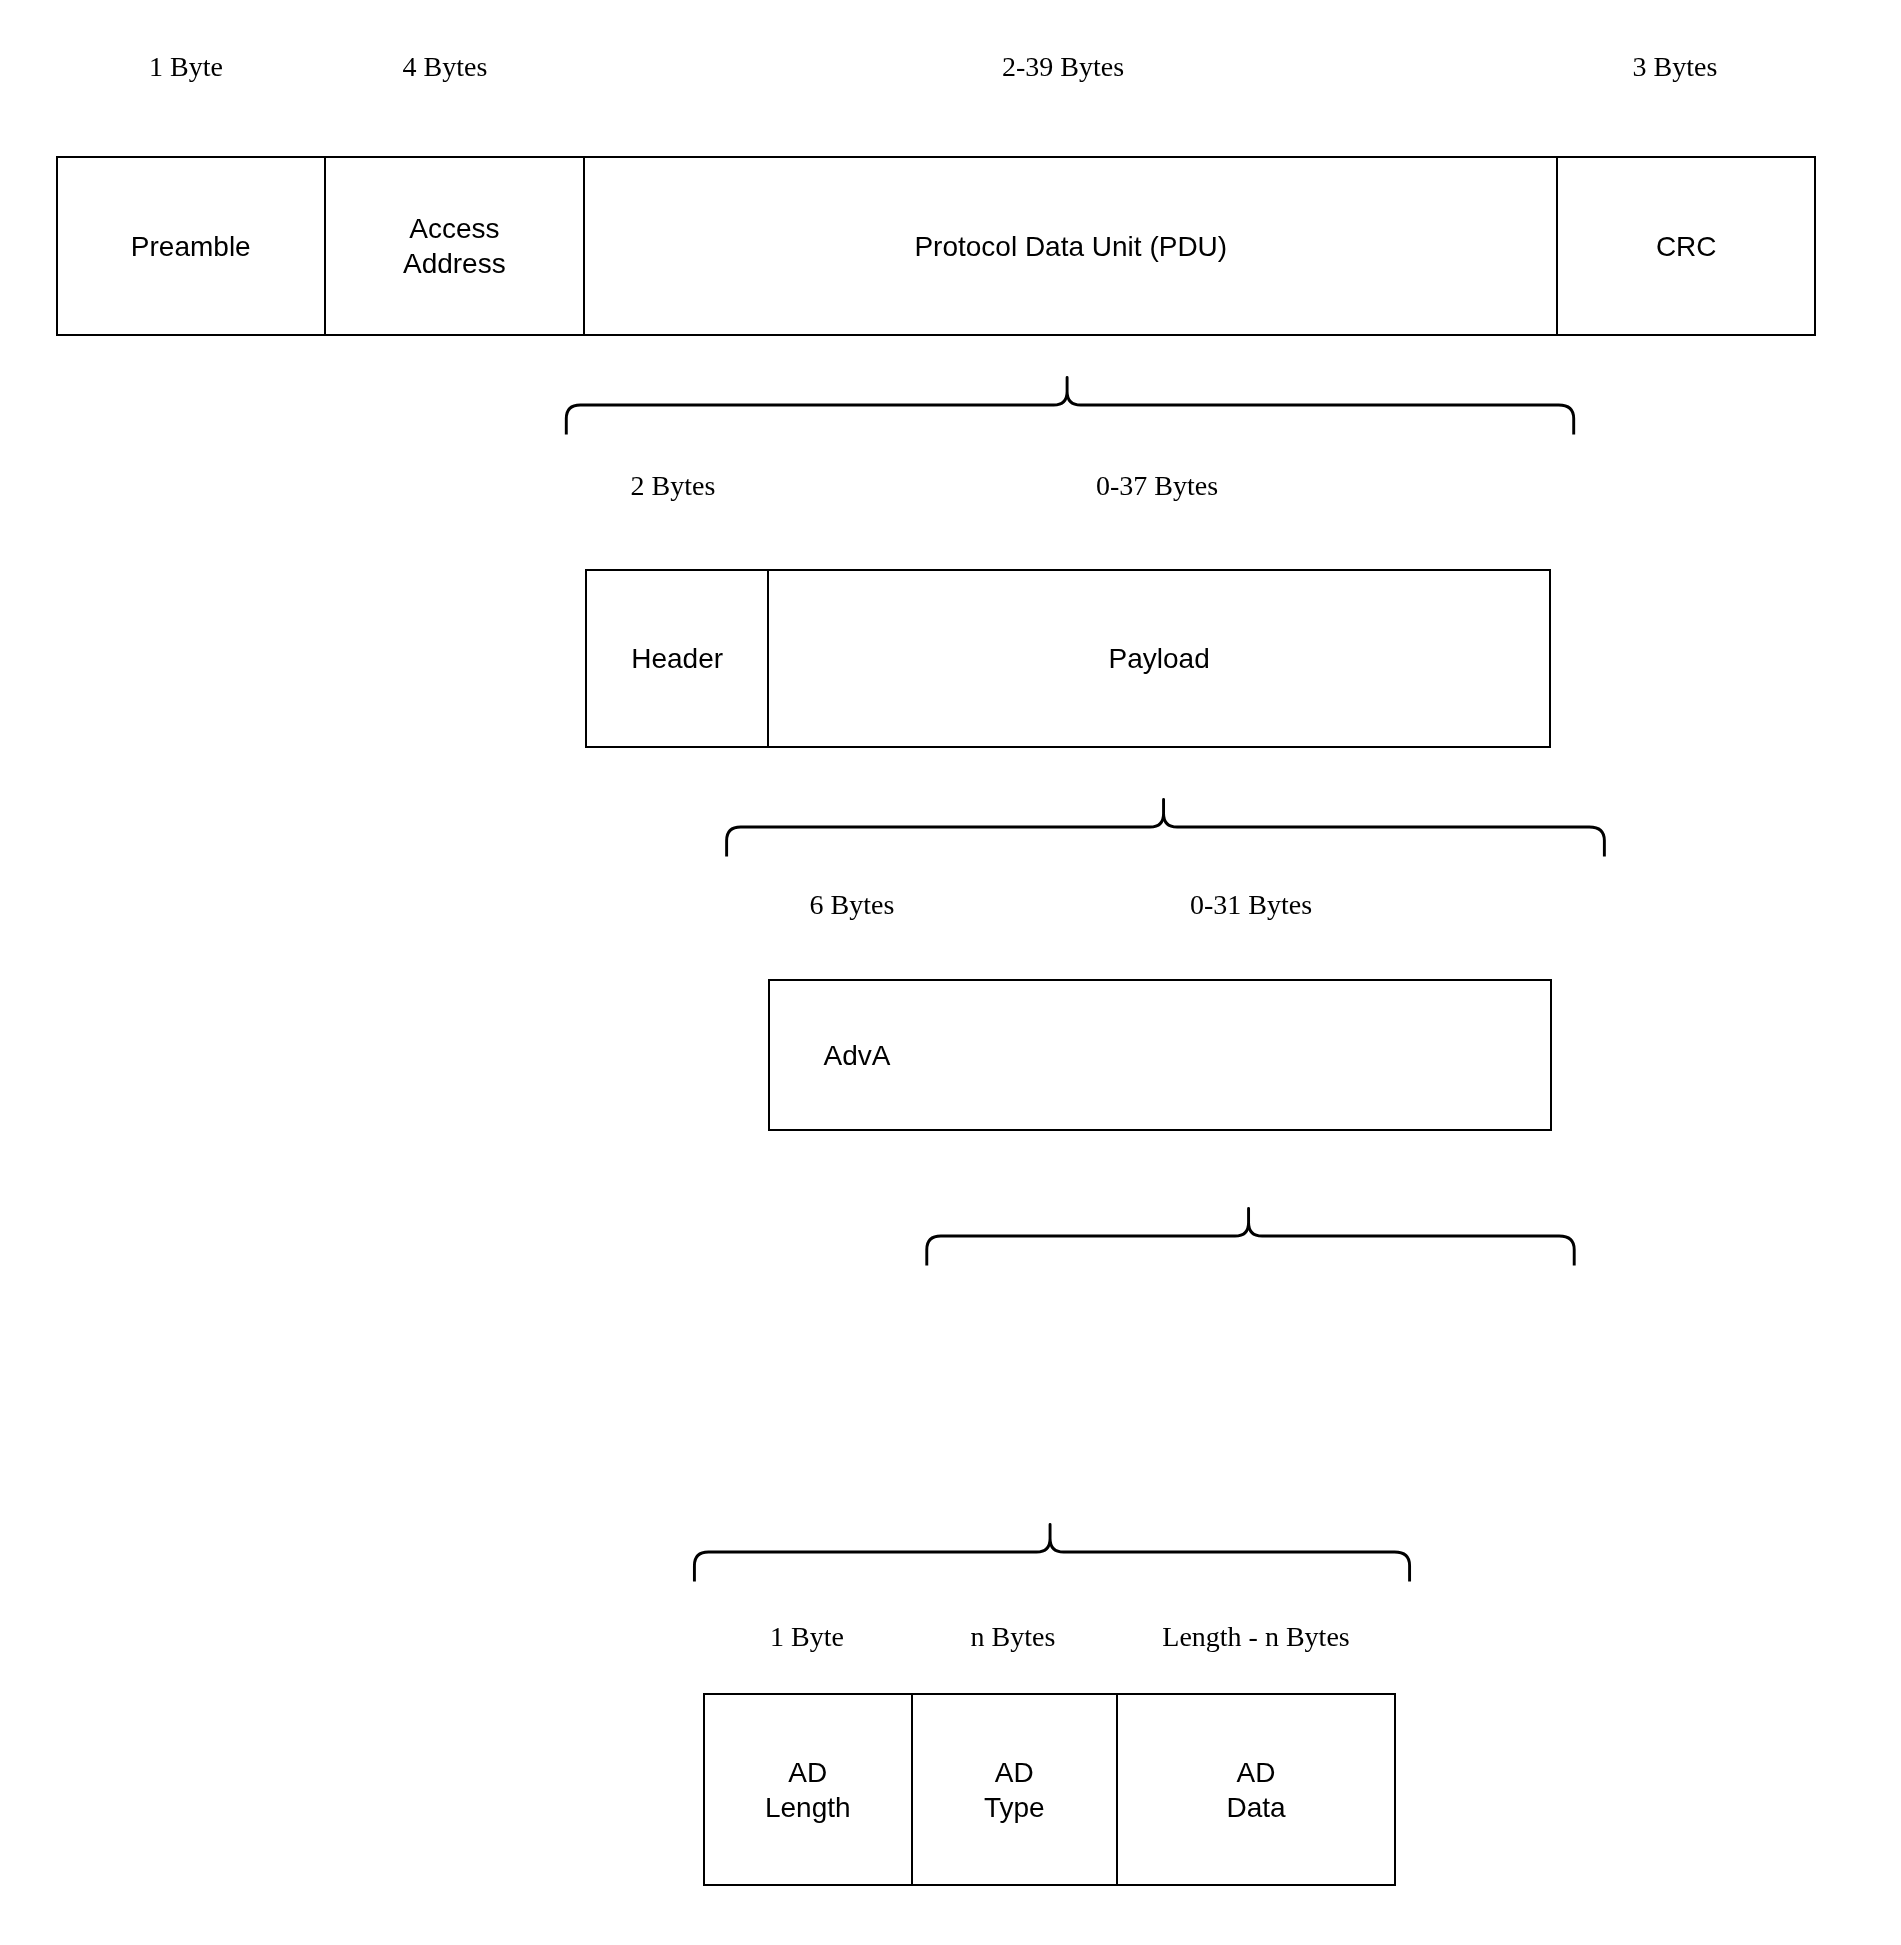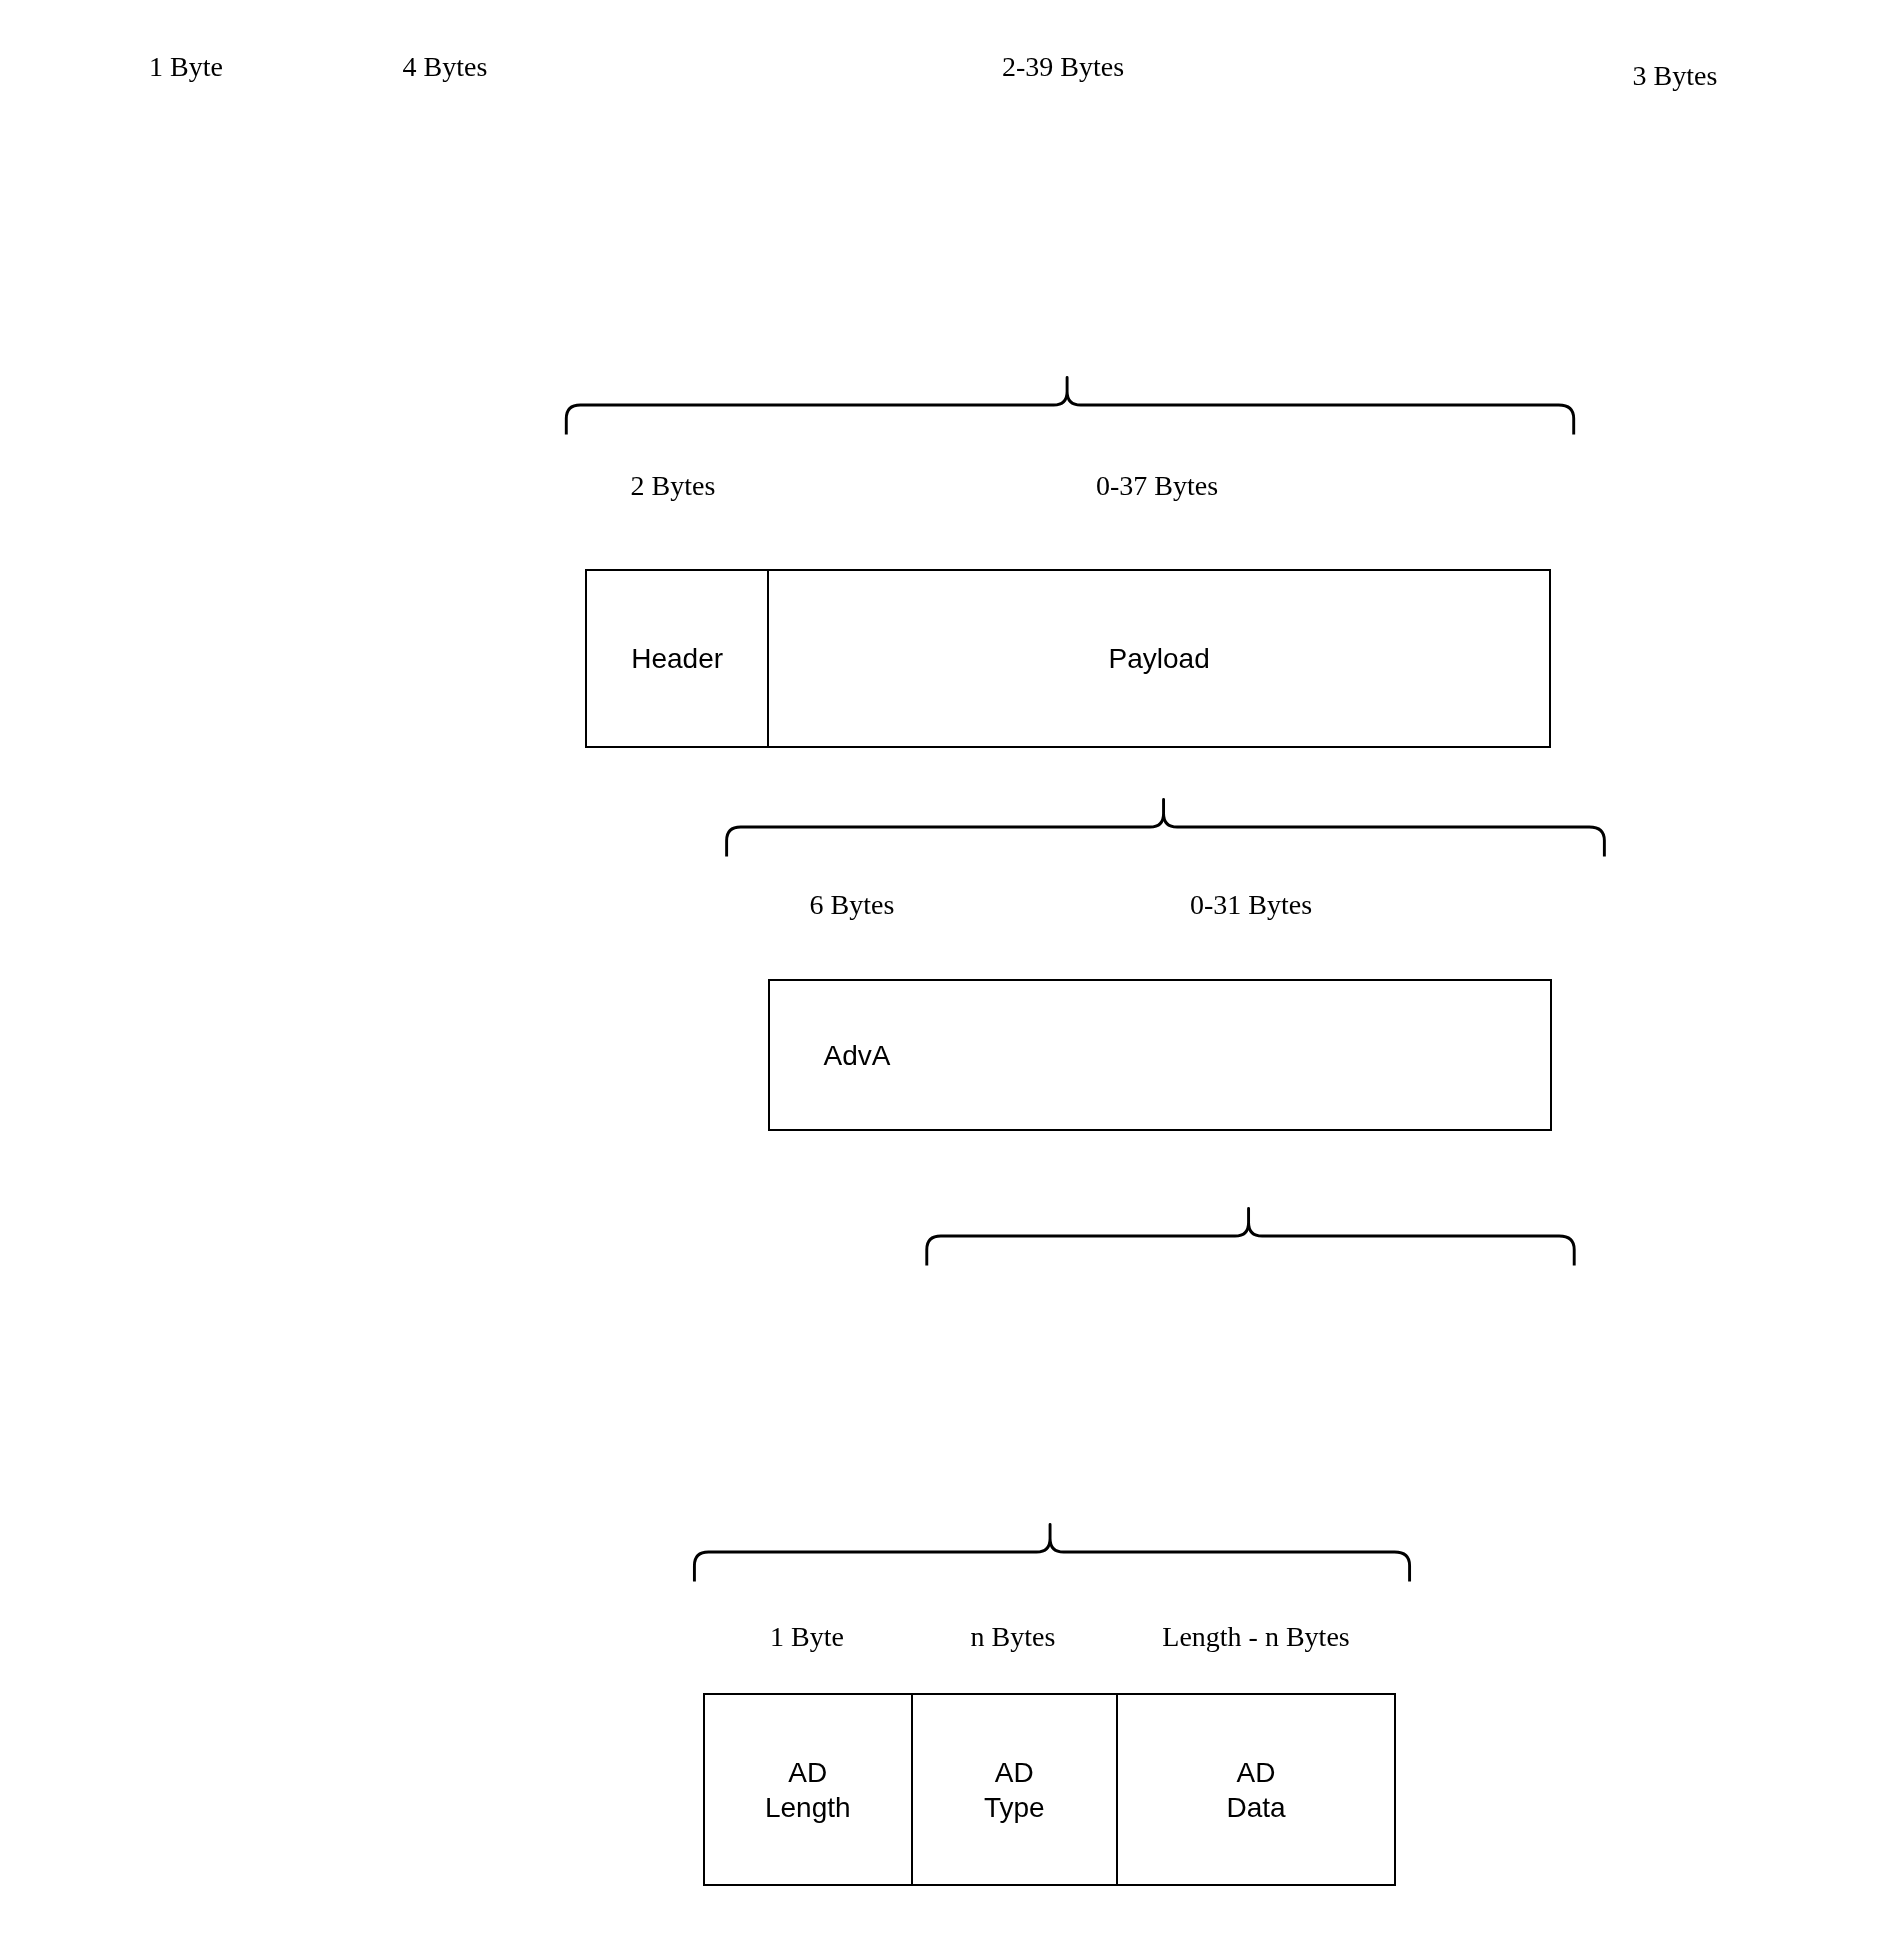--- a/index.html
+++ b/index.html
@@ -70,22 +70,29 @@
   }
 </style>
 </head>
 <body>
 
 <div id="canvas">
 
   <div class="size-label" style="left:186px; top:51px;">1 Byte</div>
   <div class="size-label" style="left:445px; top:51px;">4 Bytes</div>
   <div class="size-label" style="left:1063px; top:51px;">2-39 Bytes</div>
-  <div class="size-label" style="left:1675px; top:51px;margin-top:9px;">3 Bytes</div>
+  <div class="size-label" style="left:1675px; top:51px;">3 Bytes</div>
 
+  <div class="field-row" style="left:56px; top:156px; width:1760px; height:180px;">
+    <div class="field-cell" style="width:268px;">Preamble</div>
+    <div class="field-cell" style="width:260px;">Access
+Address</div>
+    <div class="field-cell" style="width:975px;">Protocol Data Unit (PDU)</div>
+    <div class="field-cell" style="width:256px;">CRC</div>
+  </div>
 
   <svg class="brace" style="left:561px; top:376px; width:1018px; height:60px;" viewBox="0 0 1044 62">
     <path d="M 1.5 60.5 L 1.5 44 Q 1.5 30 16 30 L 505 30 Q 519 30 519 16 L 519 1.5
              L 519 16 Q 519 30 533 30 L 1027 30 Q 1042.5 30 1042.5 44 L 1042.5 60.5"></path>
   </svg>
 
   <div class="size-label" style="left:673px; top:470px;">2 Bytes</div>
   <div class="size-label" style="left:1157px; top:470px;">0-37 Bytes</div>
 
   <div class="field-row" style="left:585px; top:569px; width:966px; height:179px;">

